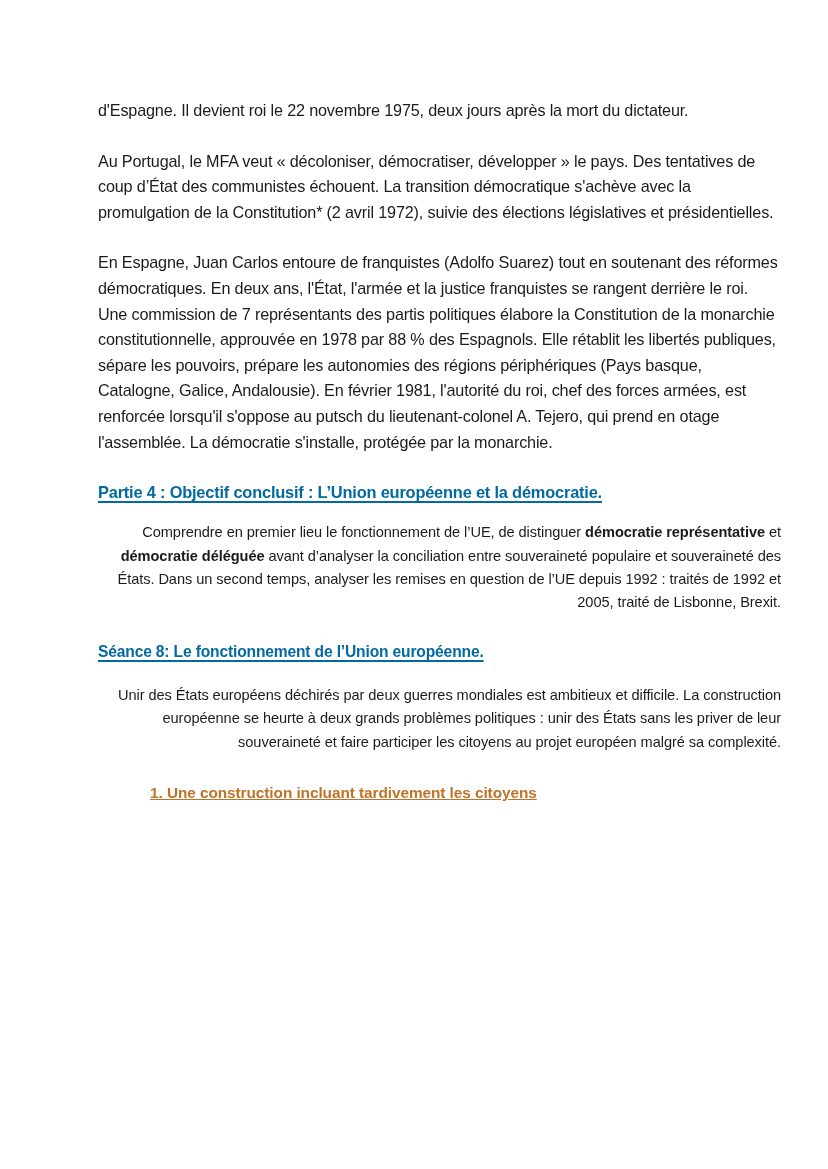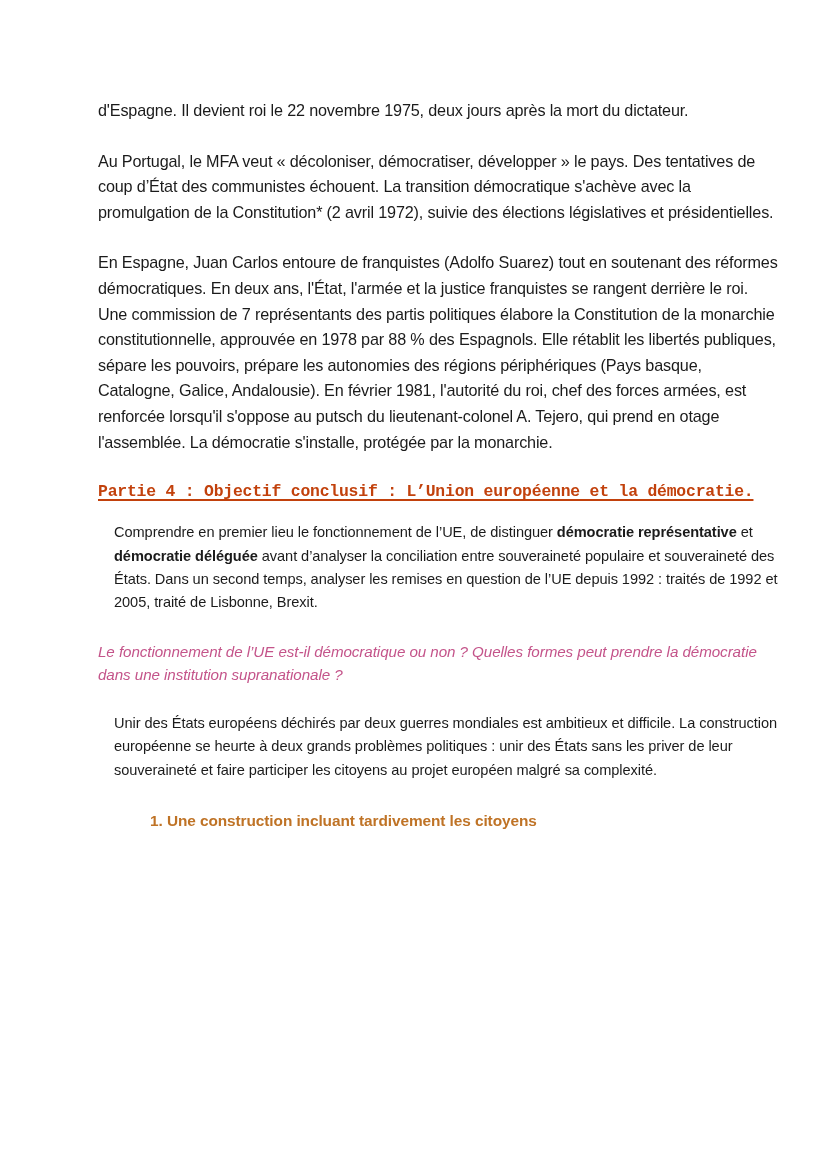--- a/index.html
+++ b/index.html
@@ -35,52 +35,52 @@
     color: #1b1b1b;
     margin: 0 0 25px 0;
     text-align: left;
     letter-spacing: -0.01em;
   }
 
   .para-small {
     font-size: 14.6px;
     line-height: 23.4px;
     color: #1b1b1b;
-    margin: 0 0 25px 16px;
+    margin: 0 0 25px 4px;
     letter-spacing: -0.005em;
+    text-align: right;
   }
 
   b, strong { font-weight: 700; }
 
   
   .arrow-head {
     font-size: 16.2px;
     line-height: 25.6px;
     margin: 0 0 26px 0;
     color: #1b1b1b;
   }
   .arrow-head .hd {
     font-weight: 700;
   }
   .arrow-head .colon {
     font-weight: 400;
   }
 
   
   .heading-red {
-    color: #c2410c;
+    color: #0369a1;
     font-weight: 700;
     font-size: 16.4px;
     line-height: 24px;
     margin: 0 0 17px 0;
     text-decoration: underline;
     text-decoration-thickness: 1.6px;
     text-underline-offset: 3px;
     letter-spacing: -0.012em;
-    font-family: Liberation Mono, monospace;
   }
   .heading-red.seance {
     font-size: 15.6px;
     margin: 0 0 20px 0;
     letter-spacing: -0.01em;
   }
 
   
   .question {
     color: #c4548a;
@@ -92,40 +92,41 @@
   }
 
   
   .heading-orange {
     color: #bf7326;
     font-weight: 700;
     font-size: 15.4px;
     line-height: 24px;
     margin: 27px 0 0 52px;
     letter-spacing: -0.005em;
+    text-decoration: underline;
   }
 </style>
 </head>
 <body>
 
 <div class="page">
 
   <p class="para">d'Espagne. Il devient roi le 22 novembre 1975, deux jours après la mort du dictateur.</p>
 
 
   <p class="para">Au Portugal, le MFA veut « décoloniser, démocratiser, développer » le pays. Des tentatives de coup d’État des communistes échouent. La transition démocratique s'achève avec la promulgation de la Constitution* (2 avril 1972), suivie des élections législatives et présidentielles.</p>
 
   <p class="para">En Espagne, Juan Carlos entoure de franquistes (Adolfo Suarez) tout en soutenant des réformes démocratiques. En deux ans, l'État, l'armée et la justice franquistes se rangent derrière le roi. Une commission de 7 représentants des partis politiques élabore la Constitution de la monarchie constitutionnelle, approuvée en 1978 par 88 % des Espagnols. Elle rétablit les libertés publiques, sépare les pouvoirs, prépare les autonomies des régions périphériques (Pays basque, Catalogne, Galice, Andalousie). En février 1981, l'autorité du roi, chef des forces armées, est renforcée lorsqu'il s'oppose au putsch du lieutenant-colonel A. Tejero, qui prend en otage l'assemblée. La démocratie s'installe, protégée par la monarchie.</p>
 
   <h2 class="heading-red">Partie 4 : Objectif conclusif : L’Union européenne et la démocratie.</h2>
 
   <p class="para-small">
     <span>Comprendre en premier lieu le fonctionnement de l’UE, de distinguer </span><b>démocratie représentative</b><span> et </span><b>démocratie déléguée</b><span> avant d’analyser la conciliation entre souveraineté populaire et souveraineté des États. Dans un second temps, analyser les remises en question de l’UE depuis 1992 : traités de 1992 et 2005, traité de Lisbonne, Brexit.</span>
   </p>
 
+  <h3 class="heading-red seance">Séance 8: Le fonctionnement de l’Union européenne.</h3>
 
-  <p class="question">Le fonctionnement de l’UE est-il démocratique ou non ? Quelles formes peut prendre la démocratie dans une institution supranationale ?</p>
 
   <p class="para-small">Unir des États européens déchirés par deux guerres mondiales est ambitieux et difficile. La construction européenne se heurte à deux grands problèmes politiques : unir des États sans les priver de leur souveraineté et faire participer les citoyens au projet européen malgré sa complexité.</p>
 
   <h4 class="heading-orange">1. Une construction incluant tardivement les citoyens</h4>
 
 </div>
 
 </body></html>

